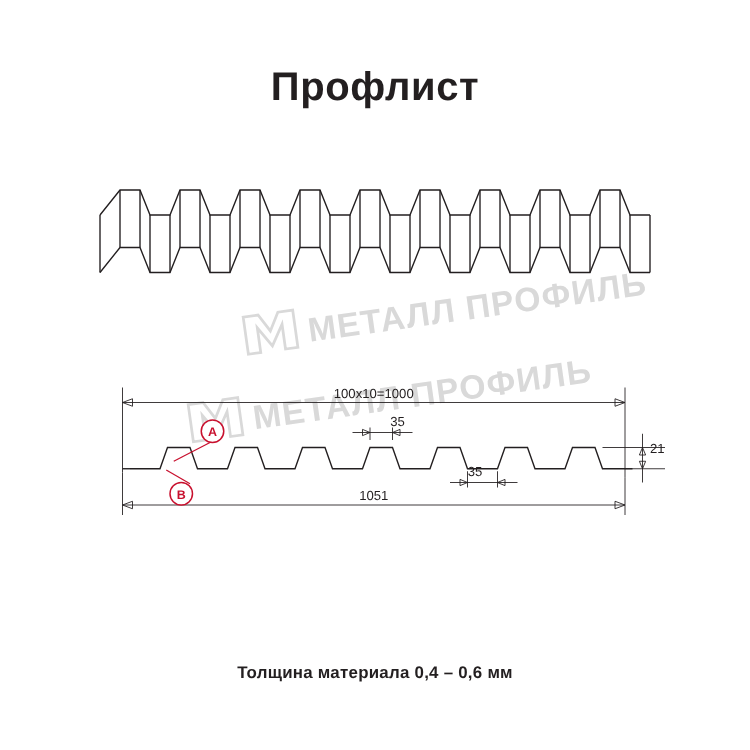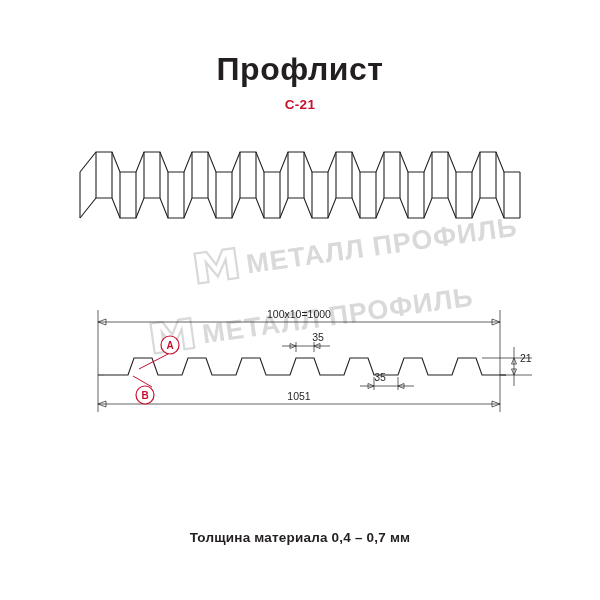--- a/index.html
+++ b/index.html
@@ -122,21 +122,20 @@
     stroke-width: 1;
   }
 </style>
 </head>
 <body>
 
 <div class="page">
 
   <div class="title-block">
     <div class="product-title">Профлист</div>
-    <div class="product-subtitle">С-21</div>
   </div>
 
   <svg class="watermark-layer" viewBox="0 0 600 600">
     <g transform="translate(192,250) rotate(-8)">
 
       <path class="wm-stroke" d="M2,4 L2,34 L12,34 L12,14 L22,30 L32,14 L32,34 L42,34 L42,4 L30,4 L22,18 L14,4 Z"></path>
       <text class="wm-text" x="52" y="31">МЕТАЛЛ ПРОФИЛЬ</text>
     </g>
     <g transform="translate(148,320) rotate(-8)">
       <path class="wm-stroke" d="M2,4 L2,34 L12,34 L12,14 L22,30 L32,14 L32,34 L42,34 L42,4 L30,4 L22,18 L14,4 Z"></path>
@@ -272,15 +271,15 @@
     </g>
 
     <g>
       <path class="callout-line" d="M152,387 L133,376"></path>
       <circle class="callout-circle" cx="145" cy="395" r="9"></circle>
       <text class="callout-txt" x="145" y="399" text-anchor="middle">B</text>
     </g>
 
   </svg>
 
-  <div class="footer-note">Толщина материала 0,4 – 0,7 мм</div>
+  <div class="footer-note">Толщина материала 0,4 – 0,6 мм</div>
 
 </div>
 
 </body></html>

